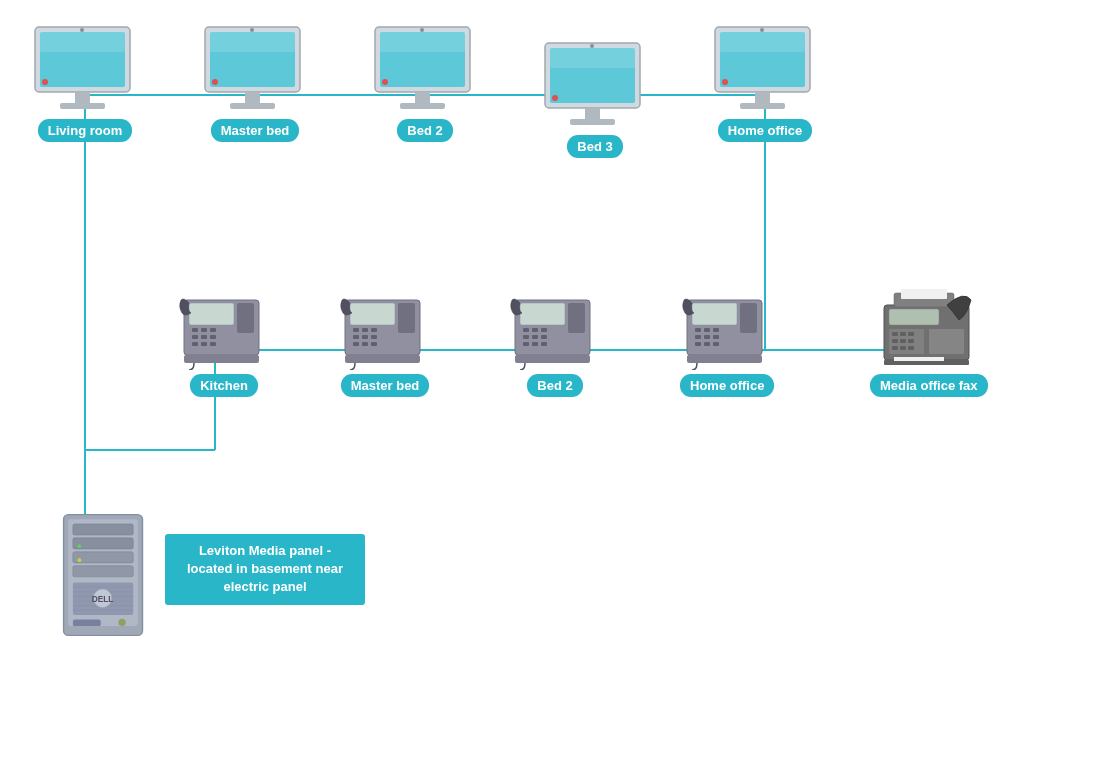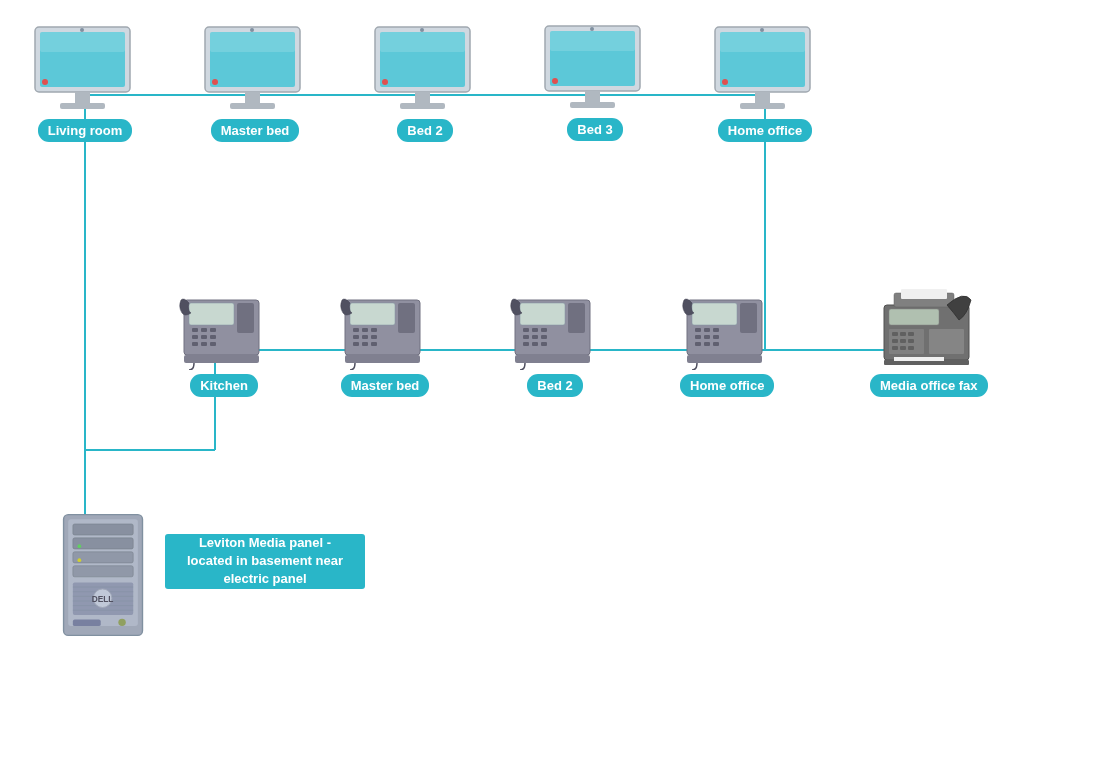--- a/index.html
+++ b/index.html
@@ -75,21 +75,21 @@
       width: 110px;
       height: 130px;
     }
 
     
     .leviton-label {
       background: #29b6c8;
       color: #ffffff;
       font-size: 13px;
       font-weight: bold;
-      padding: 0 12px;
+      padding: 8px 12px;
       border-radius: 3px;
       text-align: center;
       max-width: 200px;
       line-height: 1.4;
     }
   </style>
 </head>
 <body>
 
 <div class="diagram">
@@ -162,21 +162,21 @@
         <rect x="10" y="7" width="85" height="20" rx="2" ry="2" fill="rgba(255,255,255,0.15)"></rect>
         <rect x="45" y="67" width="15" height="12" fill="#b0b8c0"></rect>
         <rect x="30" y="78" width="45" height="6" rx="2" fill="#b0b8c0"></rect>
         <circle cx="15" cy="57" r="3" fill="#e05050"></circle>
         <circle cx="52" cy="5" r="2" fill="#8090a0"></circle>
       </svg>
     </div>
     <div class="device-label">Bed 2</div>
   </div>
 
-  <div class="device-node" style="left:540px; top:24px;">
+  <div class="device-node" style="left:540px; top:41px;">
     <div class="device-icon">
       <svg class="monitor-svg" viewBox="0 0 110 90">
         <rect x="5" y="2" width="95" height="65" rx="4" ry="4" fill="#d0d8e0" stroke="#a0a8b0" stroke-width="1.5"></rect>
         <rect x="10" y="7" width="85" height="55" rx="2" ry="2" fill="#5cc8d8"></rect>
         <rect x="10" y="7" width="85" height="20" rx="2" ry="2" fill="rgba(255,255,255,0.15)"></rect>
         <rect x="45" y="67" width="15" height="12" fill="#b0b8c0"></rect>
         <rect x="30" y="78" width="45" height="6" rx="2" fill="#b0b8c0"></rect>
         <circle cx="15" cy="57" r="3" fill="#e05050"></circle>
         <circle cx="52" cy="5" r="2" fill="#8090a0"></circle>
       </svg>

